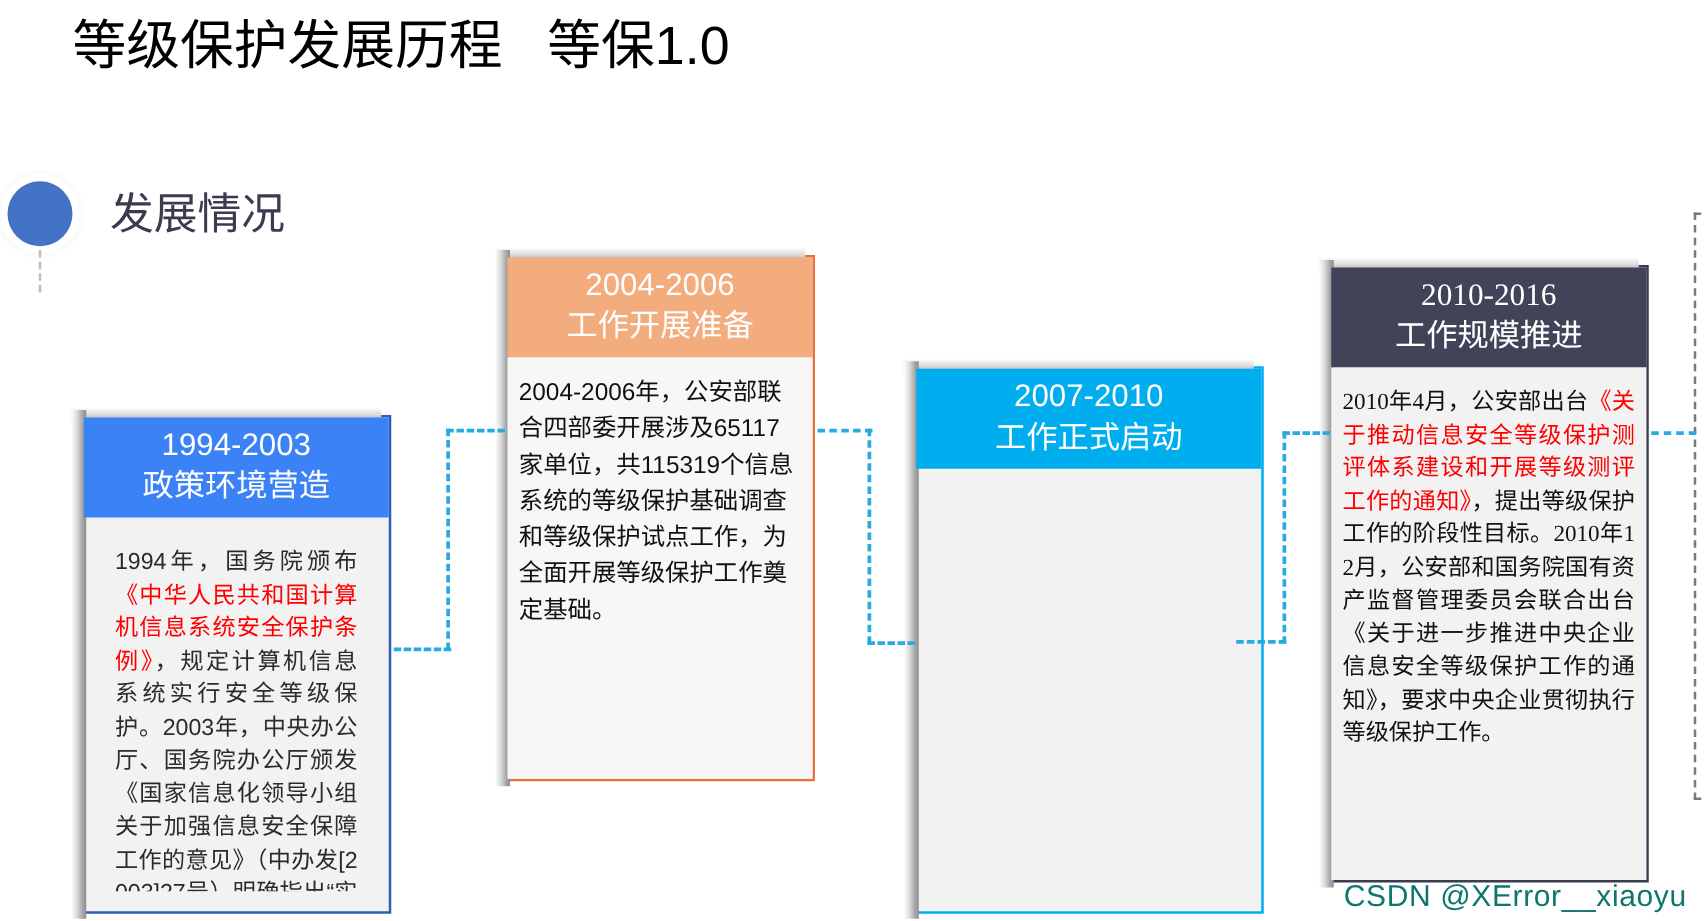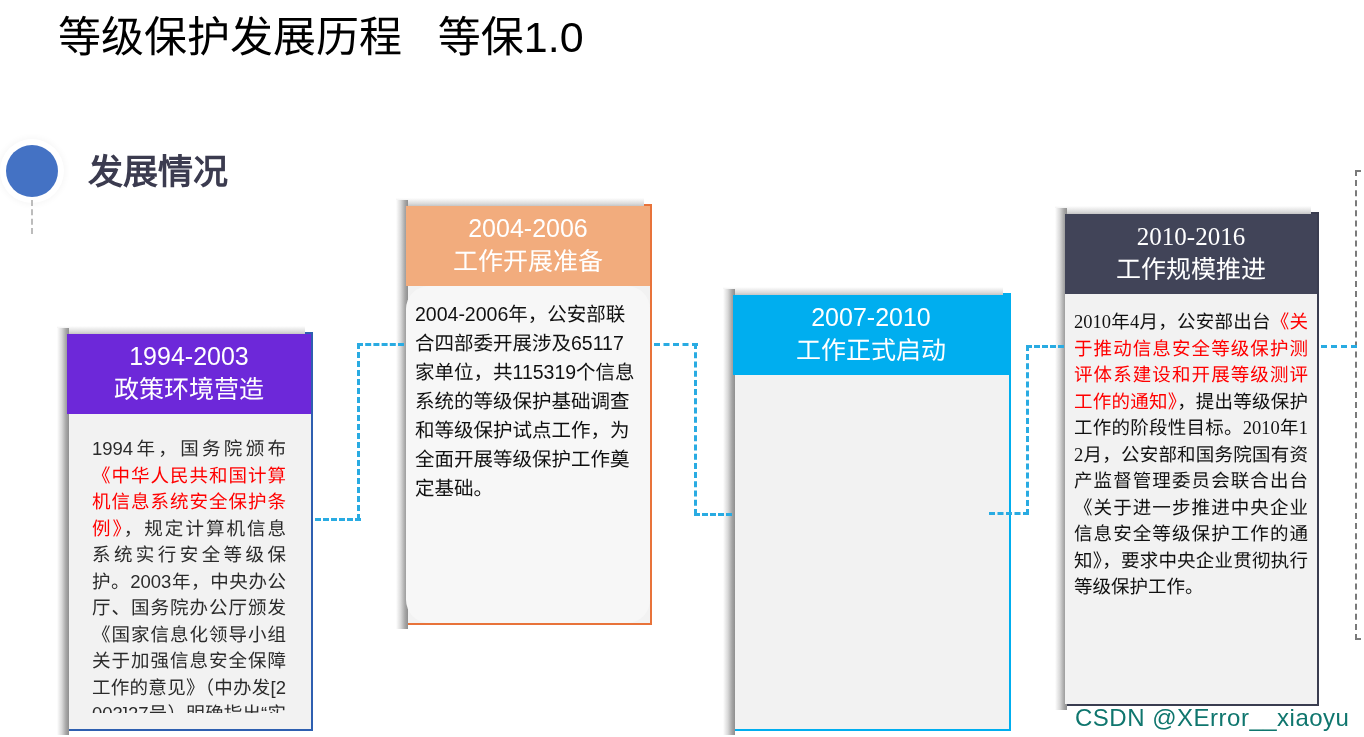--- a/index.html
+++ b/index.html
@@ -34,21 +34,20 @@
   .legend-dot-stem{
     position:absolute;left:31px;top:200px;
     width:0;height:34px;
     border-left:2px dashed #bcbcbc;
   }
   .legend-label{
     position:absolute;left:88px;top:148px;
     font-size:35px;line-height:48px;
     color:#3b3b4f;
     white-space:nowrap;
-    font-weight:bold;
   }
 
   
   .card{
     position:absolute;
     box-sizing:border-box;
     background:#F2F2F2;
   }
   .card .shadow-strip{
     position:absolute;left:-10px;top:-6px;
@@ -96,26 +95,26 @@
     line-height:26.5px;
     color:#2b2b2b;
     text-align:justify;
     text-justify:inter-ideograph;
     word-break:break-all;
   }
   .hl{color:#FF0000;}
 
   
   #card-1{left:65px;top:332px;width:248px;height:399px;border:2px solid #2E5FB0;}
-  #card-1 .card-head{background:#6d28d9;}
+  #card-1 .card-head{background:#3b82f6;}
   #card-1 .card-body{margin:16px;}
 
   #card-2{left:404px;top:204px;width:248px;height:421px;border:2px solid #E8733A;}
   #card-2 .card-head{background:#F2AC7D;}
-  #card-2 .card-body{background:#F7F7F7;padding-top:14px;border-radius:23px;}
+  #card-2 .card-body{background:#F7F7F7;padding-top:14px;}
   #card-2 .card-body p{font-size:19.5px;line-height:29px;color:#101010;text-align:left;}
 
   #card-3{left:731px;top:293px;width:280px;height:438px;border:2px solid #00AEEF;}
   #card-3 .card-head{background:#00AEEF;}
 
   #card-4{left:1063px;top:212px;width:256px;height:494px;border:2px solid #3A3D50;font-family:Liberation Serif, serif;}
   #card-4 .card-head{background:#414458;}
   #card-4 .card-body{padding-top:15px;}
   #card-4 .card-body p{color:#111111;}
 

